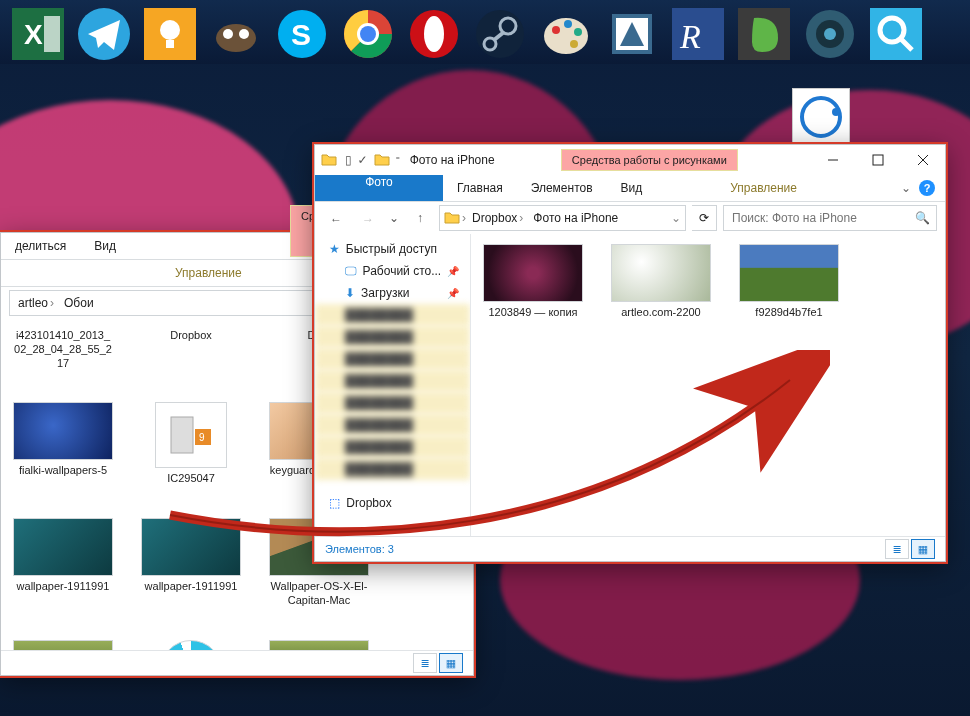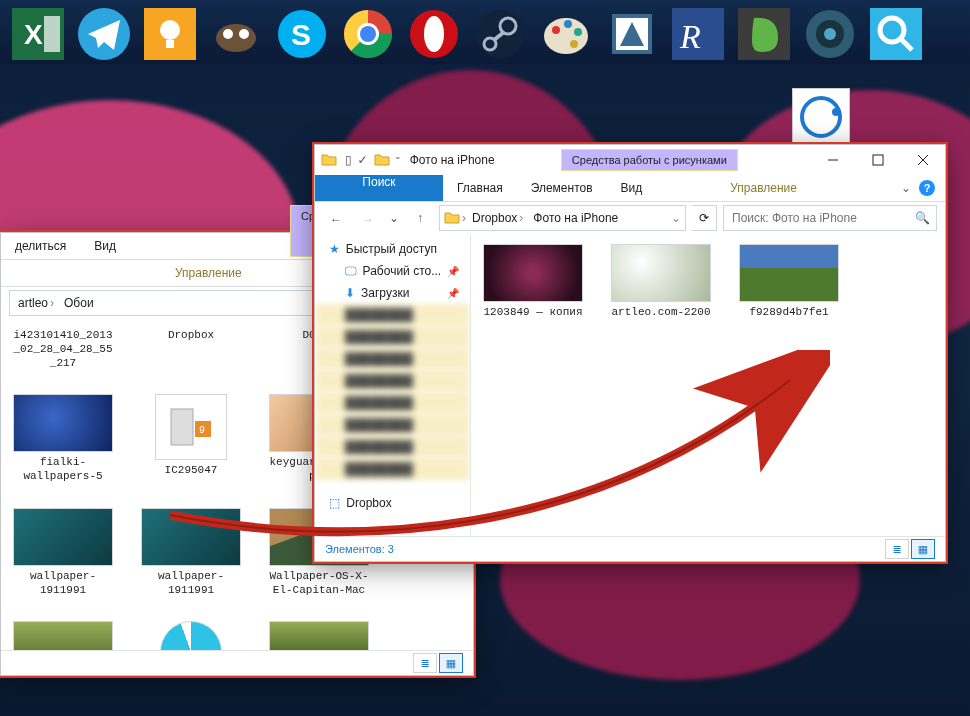--- a/index.html
+++ b/index.html
@@ -23,21 +23,21 @@
   .win2{left:314px;top:144px;width:630px;height:416px;}
   .titlebar{height:30px;display:flex;align-items:center;}
   .tb-left{display:flex;align-items:center;padding-left:6px;gap:4px;}
   .folder-icon{width:16px;height:16px;}
   .qat{display:flex;align-items:center;gap:6px;margin-left:4px;}
   .tb-title{margin-left:10px;font-size:12px;}
   .titlebar .spacer{flex:1;}
   .spacer{flex:1;}
   .ctrls{display:flex;}
   .ctrls .cbtn{width:45px;height:30px;display:flex;align-items:center;justify-content:center;}
-  .pictools{background:#c4b5fd;font-size:11px;padding:4px 10px;border:1px solid #e6de9c;margin-right:6px;}
+  .pictools{background:#fca5a5;font-size:11px;padding:4px 10px;border:1px solid #e6de9c;margin-right:6px;}
   .ribbon-tabs{height:26px;display:flex;align-items:stretch;border-bottom:1px solid #d9dde0;}
   .rtab{padding:0 14px;display:flex;align-items:center;font-size:12px;}
   .rtab.file{background:#1979ca;color:#fff;}
   .rtab.mgr{color:#8c7a2c;}
   .rib-right{margin-left:auto;display:flex;align-items:center;padding-right:10px;gap:8px;}
   .help{width:16px;height:16px;border-radius:50%;background:#1e90ff;color:#fff;font-size:11px;display:flex;align-items:center;justify-content:center;font-weight:bold;}
   .addrbar{height:32px;display:flex;align-items:center;padding:0 8px;gap:6px;}
   .navbtn{width:26px;height:26px;display:flex;align-items:center;justify-content:center;color:#555;}
   .crumbs{flex:1;height:24px;border:1px solid #cfd4d8;display:flex;align-items:center;padding:0 4px;gap:2px;}
   .crumbs .seg{padding:0 4px;display:flex;align-items:center;gap:2px;}
@@ -45,21 +45,21 @@
   .refresh{width:24px;height:24px;display:flex;align-items:center;justify-content:center;border:1px solid #cfd4d8;border-left:none;}
   .search{width:200px;height:24px;border:1px solid #cfd4d8;display:flex;align-items:center;padding:0 6px;color:#888;}
   .search input{border:none;outline:none;flex:1;font-size:12px;color:#0f766e;}
   .body{flex:1;display:flex;min-height:0;}
   .navpane{width:155px;border-right:1px solid #e4e7ea;overflow:hidden;padding:4px 0;}
   .navitem{display:flex;align-items:center;height:22px;padding-left:14px;gap:6px;font-size:12px;}
   .navitem.sub{padding-left:30px;}
   .navitem .pin{color:#7a7a7a;margin-left:auto;margin-right:10px;font-size:10px;}
   .navitem.blur{filter:blur(3px);opacity:.8;background:#f7ebb7;}
   .content{flex:1;overflow:hidden;padding:10px 12px;}
-  .files{display:flex;flex-wrap:wrap;gap:24px 28px;align-content:flex-start;font-family:Liberation Mono, monospace;}
+  .files{display:flex;flex-wrap:wrap;gap:32px 28px;align-content:flex-start;}
   .file{width:100px;display:flex;flex-direction:column;align-items:center;}
   .thumb{width:98px;height:56px;border:1px solid #d2d6d9;background:#777;}
   .ic-thumb{width:70px;height:64px;background:#fff;border:1px solid #d2d6d9;display:flex;align-items:center;justify-content:center;}
   .fname{font-size:11px;text-align:center;margin-top:4px;line-height:1.25;word-break:break-word;}
   .statusbar{height:24px;border-top:1px solid #e1e4e7;display:flex;align-items:center;padding:0 10px;font-size:11px;color:#1979ca;}
   .viewbtns{margin-left:auto;display:flex;gap:2px;}
   .viewbtns .vb{width:22px;height:18px;border:1px solid #cfd4d8;display:flex;align-items:center;justify-content:center;}
   .viewbtns .vb.active{border-color:#1979ca;background:#e6f2fc;}
   .win1 .ribbon-tabs{height:26px;}
   .win1 .addrbar{}
@@ -326,21 +326,21 @@
         </div>
       <div class="cbtn">
           <svg width="12" height="12">
             <line x1="1" y1="1" x2="11" y2="11" stroke="#222"></line>
             <line x1="11" y1="1" x2="1" y2="11" stroke="#222"></line>
           </svg>
         </div>
     </div>
   </div>
   <div class="ribbon-tabs">
-    <div class="rtab file">Поиск</div>
+    <div class="rtab file">Фото</div>
     <div class="rtab">Главная</div>
     <div class="rtab">Элементов</div>
     <div class="rtab">Вид</div>
     <div class="rtab mgr" style="margin-left:60px">Управление</div>
     <div class="rib-right">
       <span style="color:#666">⌄</span>
       <div class="help">?</div>
     </div>
   </div>
   <div class="addrbar">

